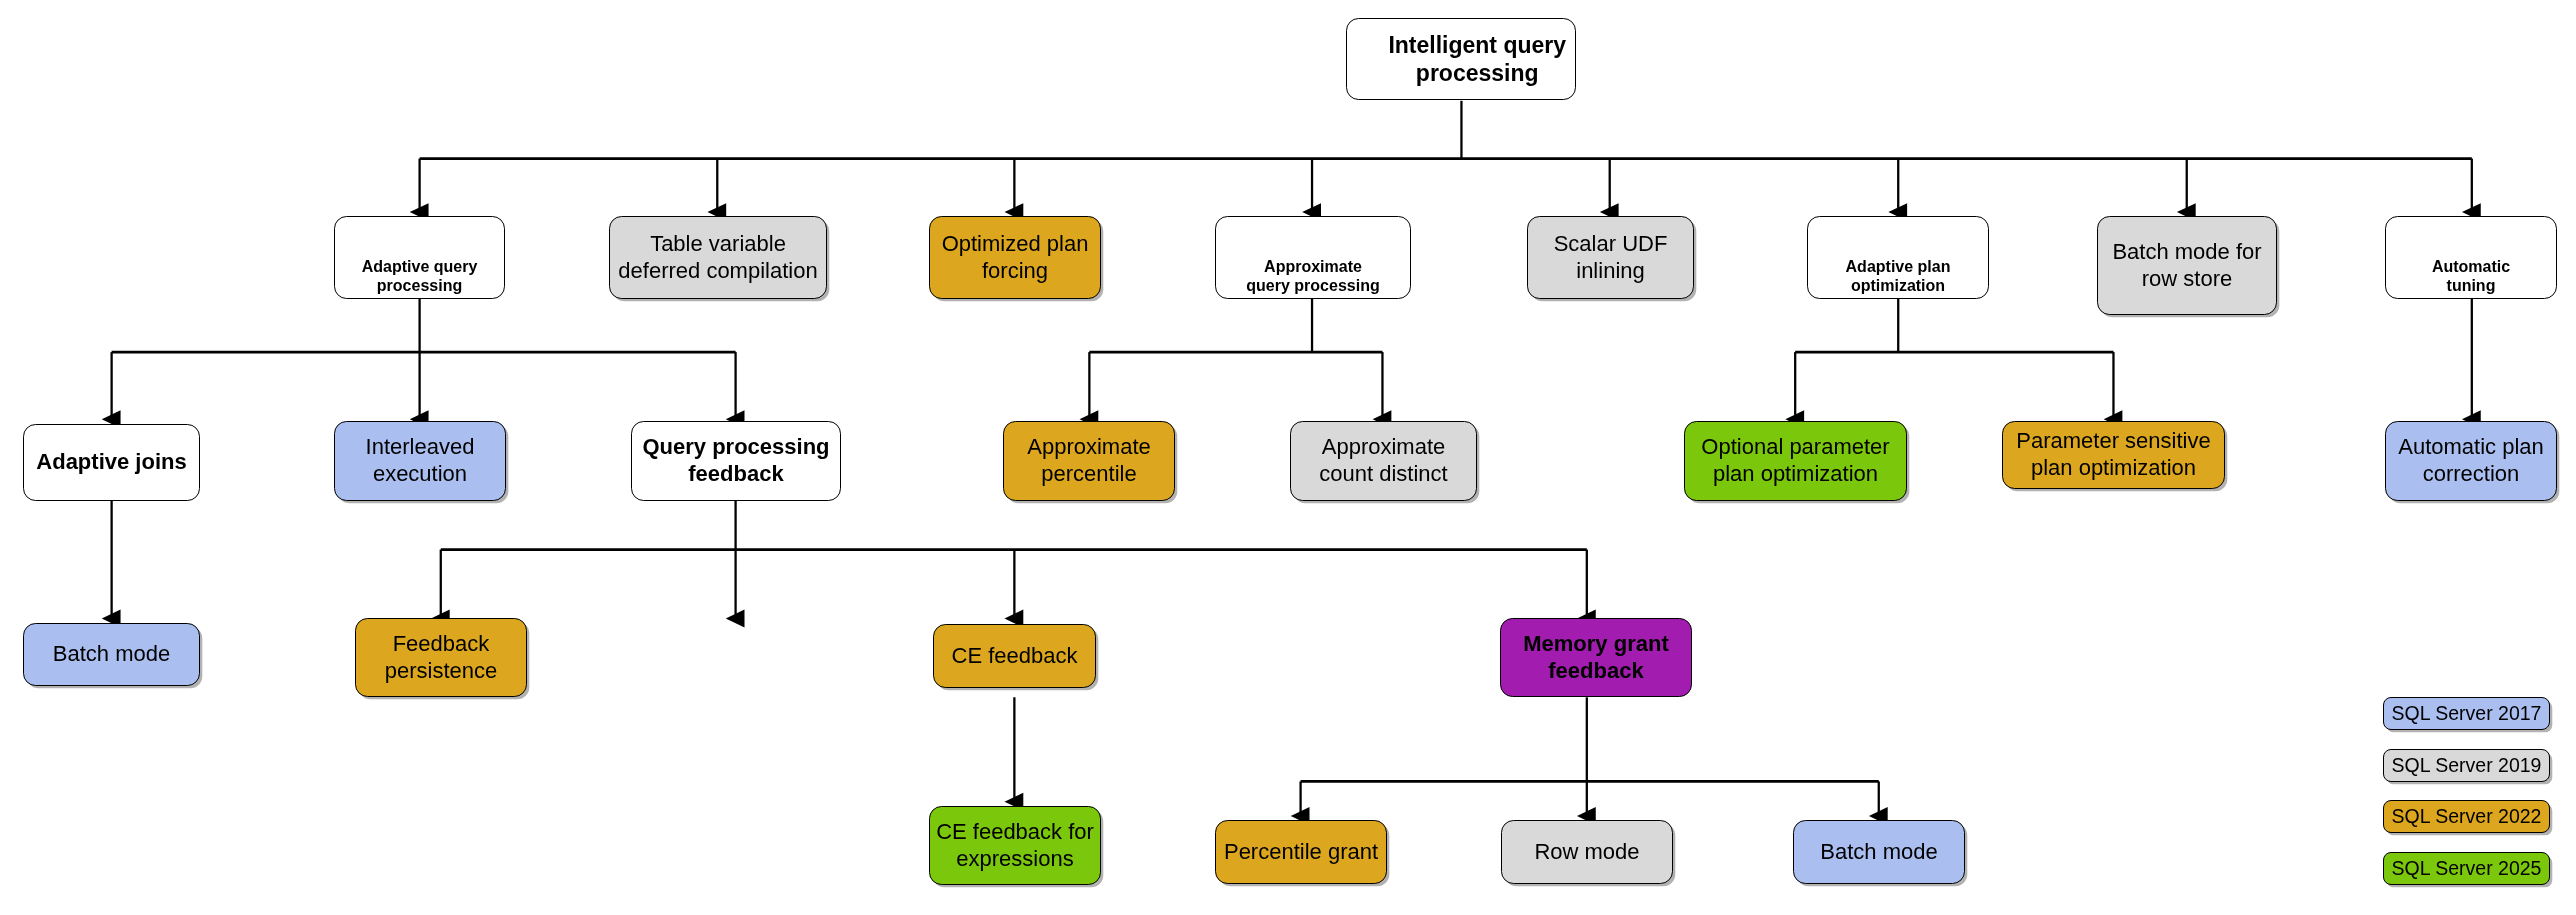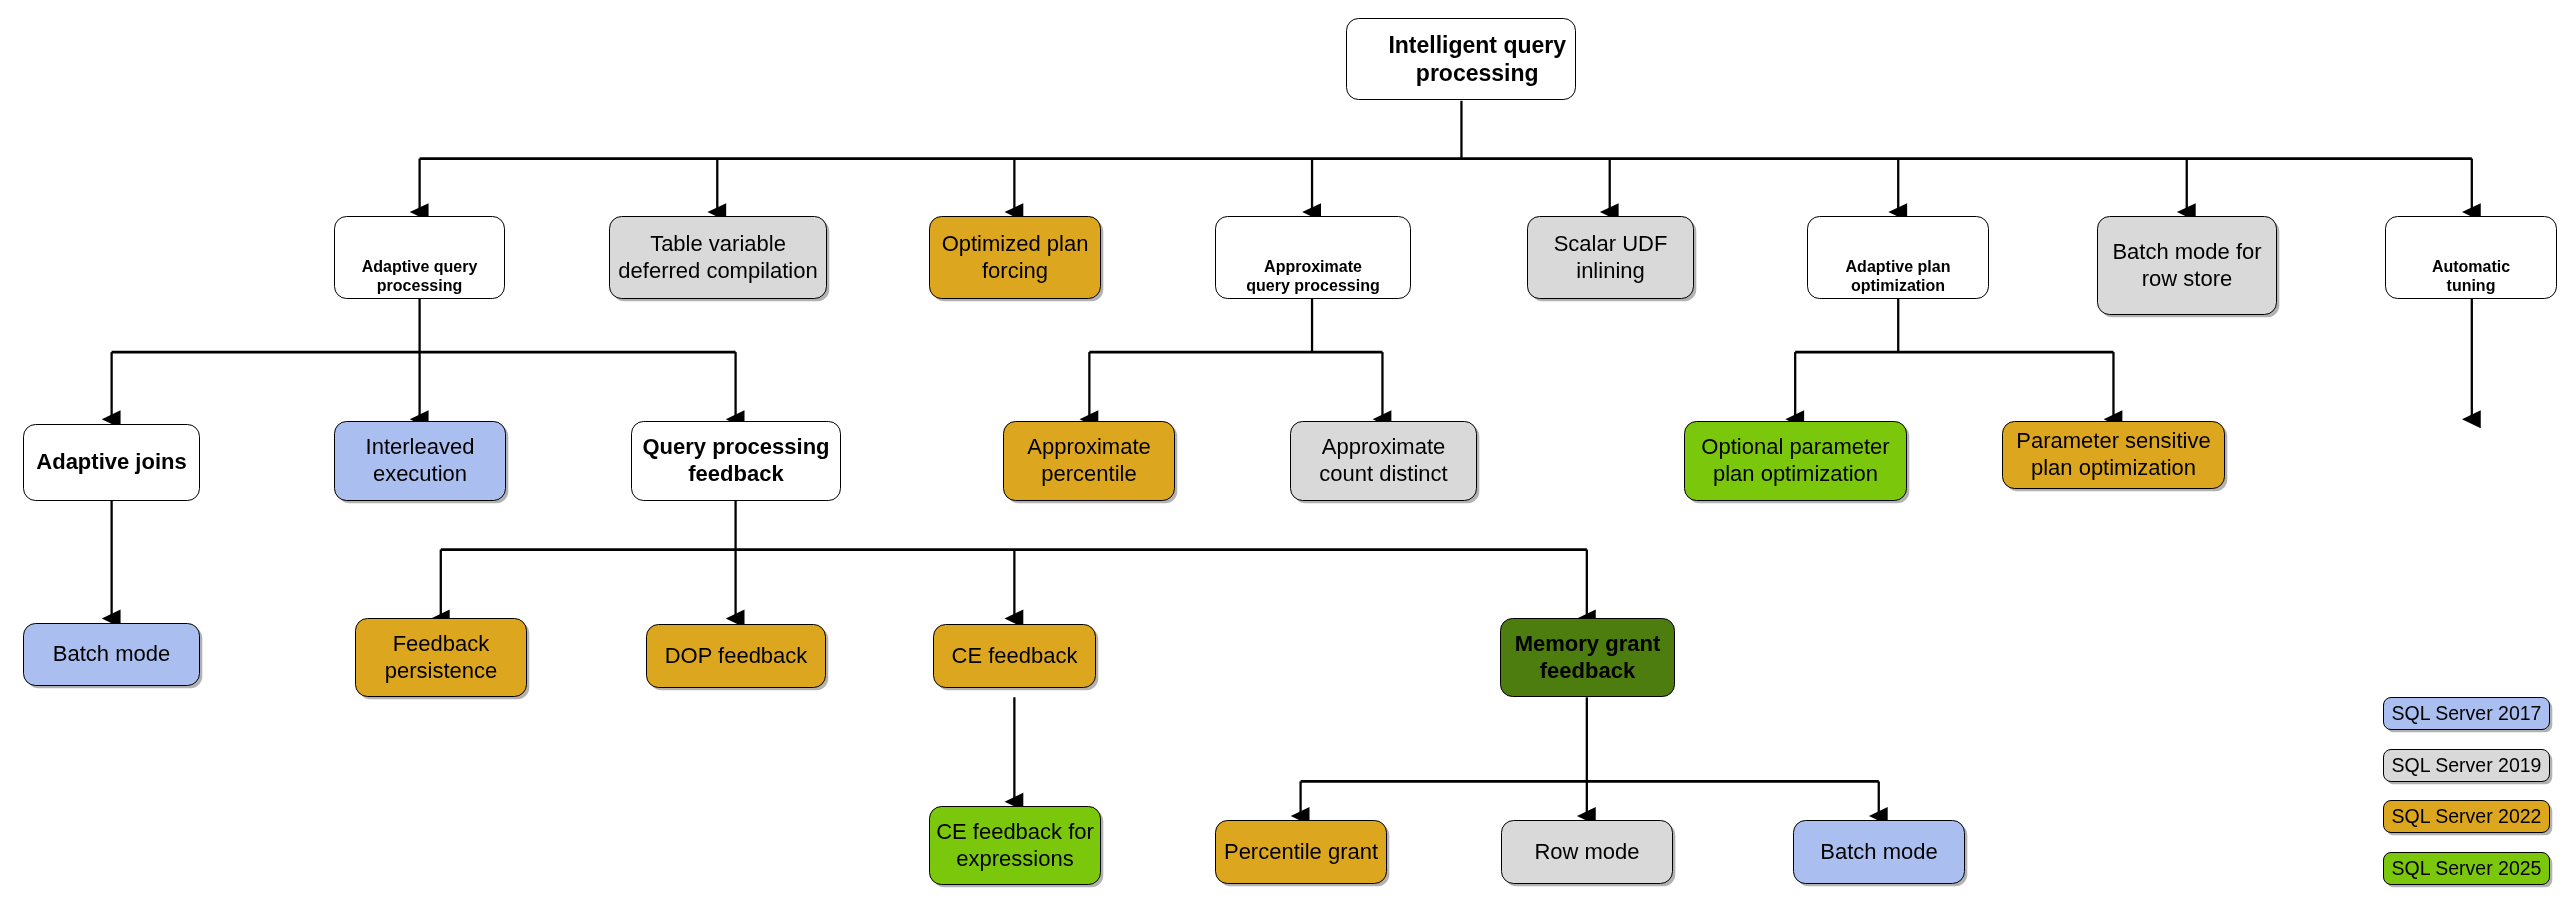--- a/index.html
+++ b/index.html
@@ -172,39 +172,40 @@
   <div class="node lvl2 shadow" style="left:1684px;top:421px;width:223px;height:80px;background:#7ac70c;">
     <span>Optional parameter
 plan optimization</span>
   </div>
 
   <div class="node lvl2 shadow" style="left:2002px;top:421px;width:223px;height:68px;background:#dca71e;">
     <span>Parameter sensitive
 plan optimization</span>
   </div>
 
+  <div class="node lvl2 shadow" style="left:2385px;top:421px;width:172px;height:80px;background:#aabff0;">
+    <span>Automatic plan
+correction</span>
+  </div>
 
   <div class="node lvl2 shadow" style="left:23px;top:623px;width:177px;height:63px;background:#aabff0;">
     <span>Batch mode</span>
   </div>
 
   <div class="node lvl2 shadow" style="left:355px;top:618px;width:172px;height:79px;background:#dca71e;">
     <span>Feedback
 persistence</span>
   </div>
 
-  <div class="node lvl2 shadow" style="left:646px;top:624px;width:180px;height:64px;background:#dca71e;">
-    <span>DOP feedback</span>
-  </div>
 
   <div class="node lvl2 shadow" style="left:933px;top:624px;width:163px;height:64px;background:#dca71e;">
     <span>CE feedback</span>
   </div>
 
-  <div class="node lvl2b" style="left:1500px;top:618px;width:175px;height:79px;background:#4d7c0f;">
+  <div class="node lvl2b" style="left:1500px;top:618px;width:192px;height:79px;background:#a21caf;">
     <span>Memory grant
 feedback</span>
   </div>
 
   <div class="node lvl2 shadow" style="left:929px;top:806px;width:172px;height:79px;background:#7ac70c;">
     <span>CE feedback for
 expressions</span>
   </div>
 
   <div class="node lvl2 shadow" style="left:1215px;top:820px;width:172px;height:64px;background:#dca71e;">

